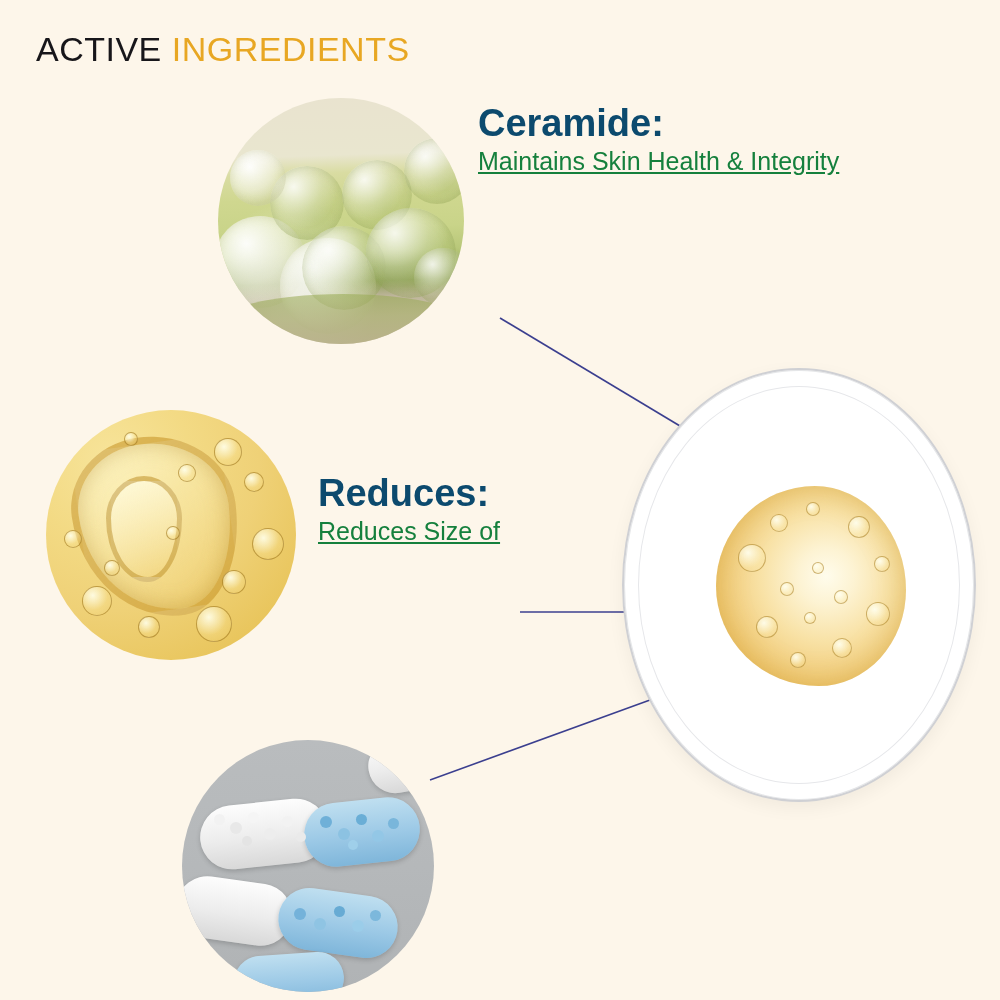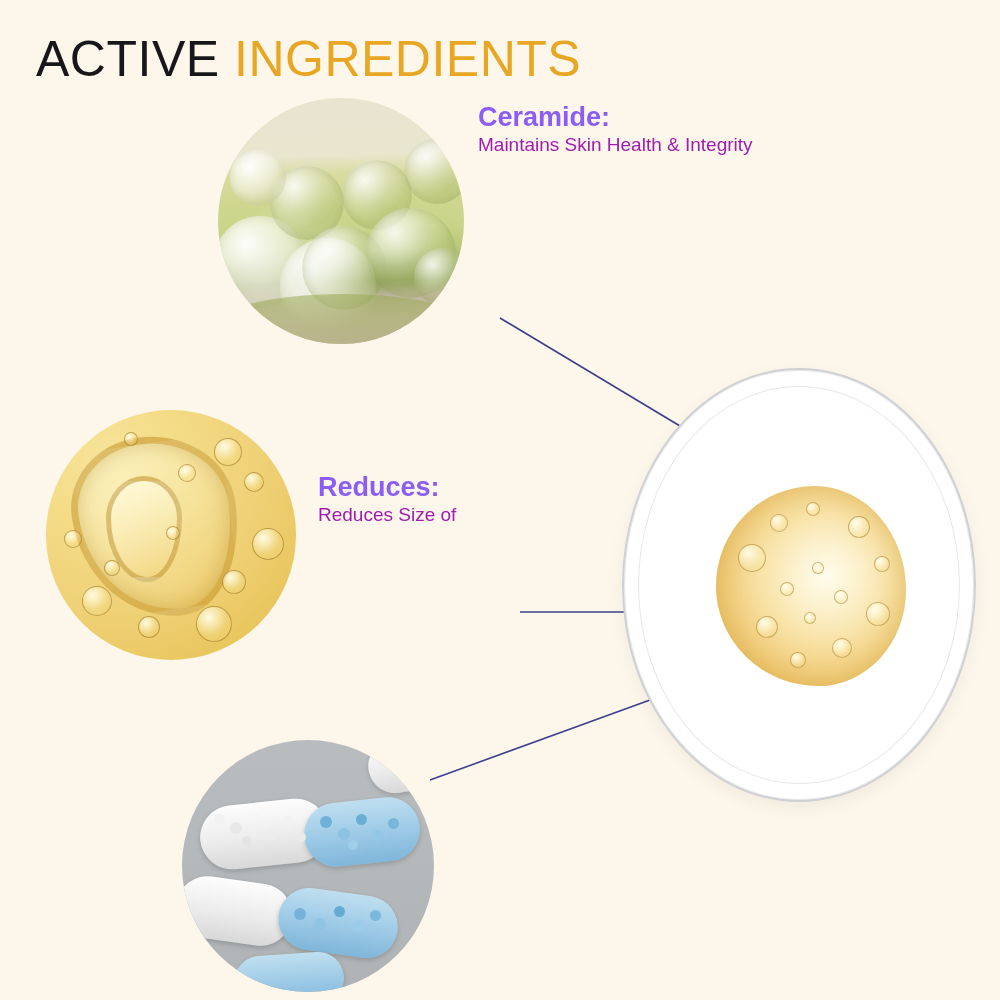--- a/index.html
+++ b/index.html
@@ -20,21 +20,21 @@
     width: 1000px;
     height: 1000px;
     background: #fdf6ea;
   }
 
   
   .title {
     position: absolute;
     left: 36px;
     top: 30px;
-    font-size: 50px;
+    font-size: 34px;
     letter-spacing: 0.5px;
     font-weight: 400;
     white-space: nowrap;
   }
   .title .w1 { color: #17161a; }
   .title .w2 { color: #e8a723; }
 
   
   .lines {
     position: absolute;
@@ -179,32 +179,33 @@
   .dbub {
     position: absolute;
     border-radius: 50%;
     border: 1.4px solid rgba(160,115,20,0.5);
     background: radial-gradient(circle at 35% 30%, rgba(255,255,240,0.9) 0%, rgba(252,236,175,0.35) 60%, rgba(235,200,110,0.1) 100%);
   }
 
   
   .label-block { position: absolute; }
   .label-title {
-    font-size: 27px;
+    font-size: 38px;
     font-weight: 700;
-    color: #8b5cf6;
+    color: #0c4a6e;
     line-height: 1.15;
     white-space: nowrap;
   }
   .label-desc {
-    font-size: 19px;
+    font-size: 25px;
     font-weight: 400;
-    color: #a21caf;
+    color: #15803d;
     line-height: 1.25;
     white-space: nowrap;
+    text-decoration: underline;
   }
   #block-ceramide { left: 478px; top: 102px; }
   #block-peptide  { left: 318px; top: 472px; }
   #block-vitaminc { left: 440px; top: 902px; }
 </style>
 </head>
 <body>
 
 <div class="canvas">
 

